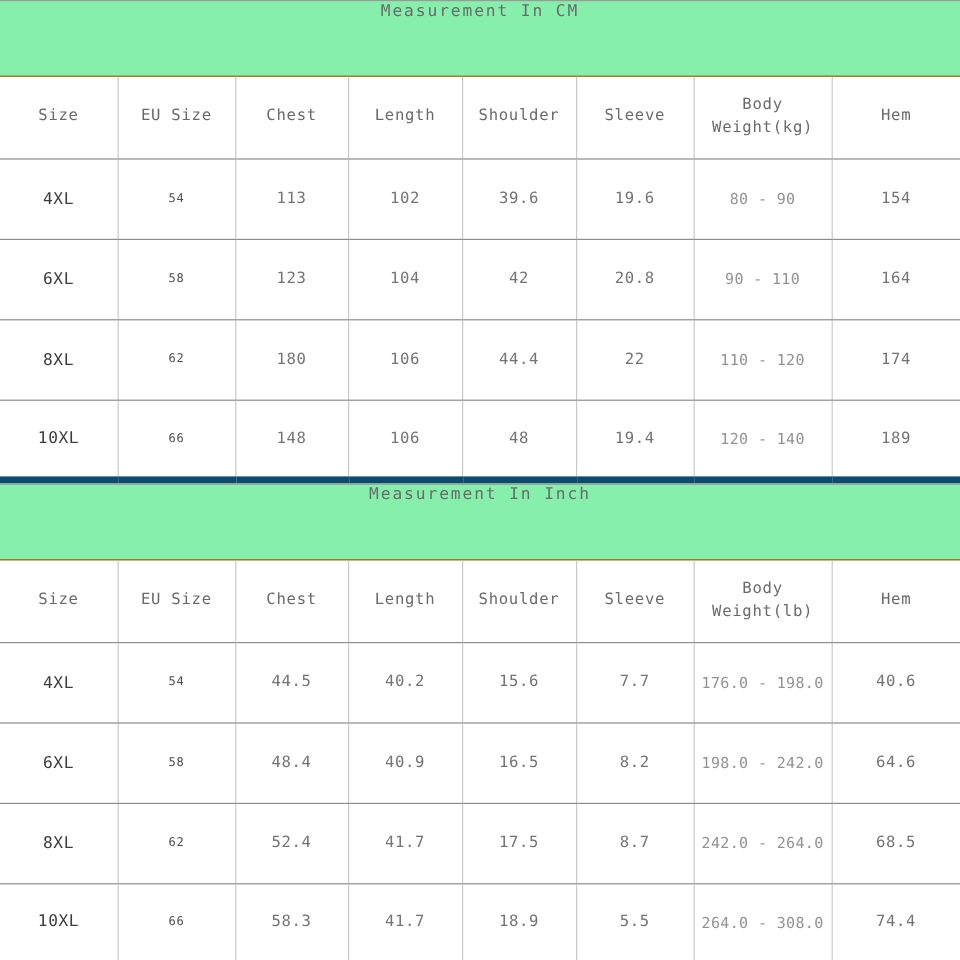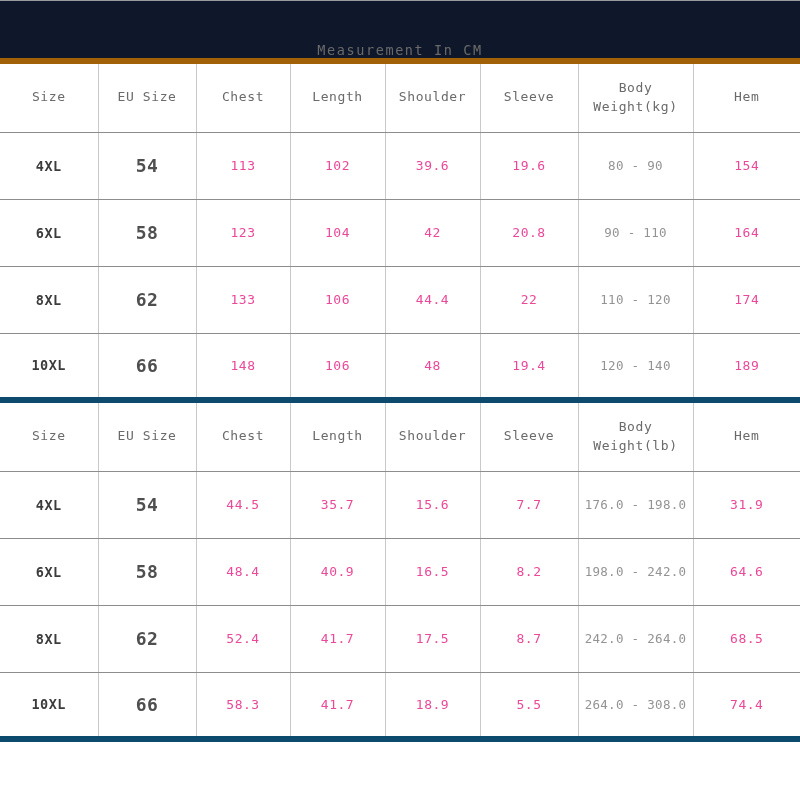--- a/index.html
+++ b/index.html
@@ -25,25 +25,25 @@
   }
 
   .section {
     display: flex;
     flex-direction: column;
   }
 
   
   .band {
     height: 64px;
-    background: #0f172a;
+    background: #86efac;
     border-top: 1px solid #9a9a9a;
-    border-bottom: 6px solid #a16207;
+    border-bottom: 1px solid #a16207;
     display: flex;
-    align-items: flex-end;
+    align-items: flex-start;
     justify-content: center;
     box-sizing: border-box;
   }
   .band-text {
     font-size: 13.5px;
     color: #6a6a6a;
     letter-spacing: 1.6px;
     white-space: nowrap;
   }
 
@@ -87,30 +87,30 @@
   }
 
   
   tr.data td {
     height: 67px;
     font-size: 13px;
     letter-spacing: 0.5px;
   }
   tr.data td.v-size {
     color: #3c3c3c;
-    font-weight: bold;
+    font-weight: normal;
     font-size: 13.5px;
   }
   tr.data td.v-eu {
     color: #4f4f4f;
-    font-weight: bold;
-    font-size: 18px;
+    font-weight: normal;
+    font-size: 10px;
   }
   tr.data td.v-meas {
-    color: #ec4899;
+    color: #737373;
   }
   tr.data td.v-weight {
     color: #939393;
     font-size: 12.5px;
     letter-spacing: 0.3px;
     margin-top: 11px;
   }
 </style>
 </head>
 <body>
@@ -167,21 +167,21 @@
           <td class="v-meas">104</td>
           <td class="v-meas">42</td>
           <td class="v-meas">20.8</td>
           <td class="v-weight">90 - 110</td>
           <td class="v-meas">164</td>
         </tr>
 
         <tr class="data">
           <td class="v-size">8XL</td>
           <td class="v-eu">62</td>
-          <td class="v-meas">133</td>
+          <td class="v-meas">180</td>
           <td class="v-meas">106</td>
           <td class="v-meas">44.4</td>
           <td class="v-meas">22</td>
           <td class="v-weight">110 - 120</td>
           <td class="v-meas">174</td>
         </tr>
 
         <tr class="data">
           <td class="v-size">10XL</td>
           <td class="v-eu">66</td>
@@ -191,20 +191,23 @@
           <td class="v-meas">19.4</td>
           <td class="v-weight">120 - 140</td>
           <td class="v-meas">189</td>
         </tr>
       </tbody>
     </table>
   </div>
 
   <div class="section">
 
+    <div class="band">
+      <span class="band-text">Measurement In Inch</span>
+    </div>
 
     <table class="grid">
       <colgroup>
         <col class="c-size">
           <col class="c-eu">
           <col class="c-chest">
           <col class="c-length">
         <col class="c-shoulder">
           <col class="c-sleeve">
           <col class="c-weight">
@@ -222,25 +225,25 @@
             <span>Body</span><br>
             <span>Weight(lb)</span>
           </td>
           <td>Hem</td>
         </tr>
 
         <tr class="data">
           <td class="v-size">4XL</td>
           <td class="v-eu">54</td>
           <td class="v-meas">44.5</td>
-          <td class="v-meas">35.7</td>
+          <td class="v-meas">40.2</td>
           <td class="v-meas">15.6</td>
           <td class="v-meas">7.7</td>
           <td class="v-weight">176.0 - 198.0</td>
-          <td class="v-meas">31.9</td>
+          <td class="v-meas">40.6</td>
         </tr>
 
         <tr class="data">
           <td class="v-size">6XL</td>
           <td class="v-eu">58</td>
           <td class="v-meas">48.4</td>
           <td class="v-meas">40.9</td>
           <td class="v-meas">16.5</td>
           <td class="v-meas">8.2</td>
           <td class="v-weight">198.0 - 242.0</td>

